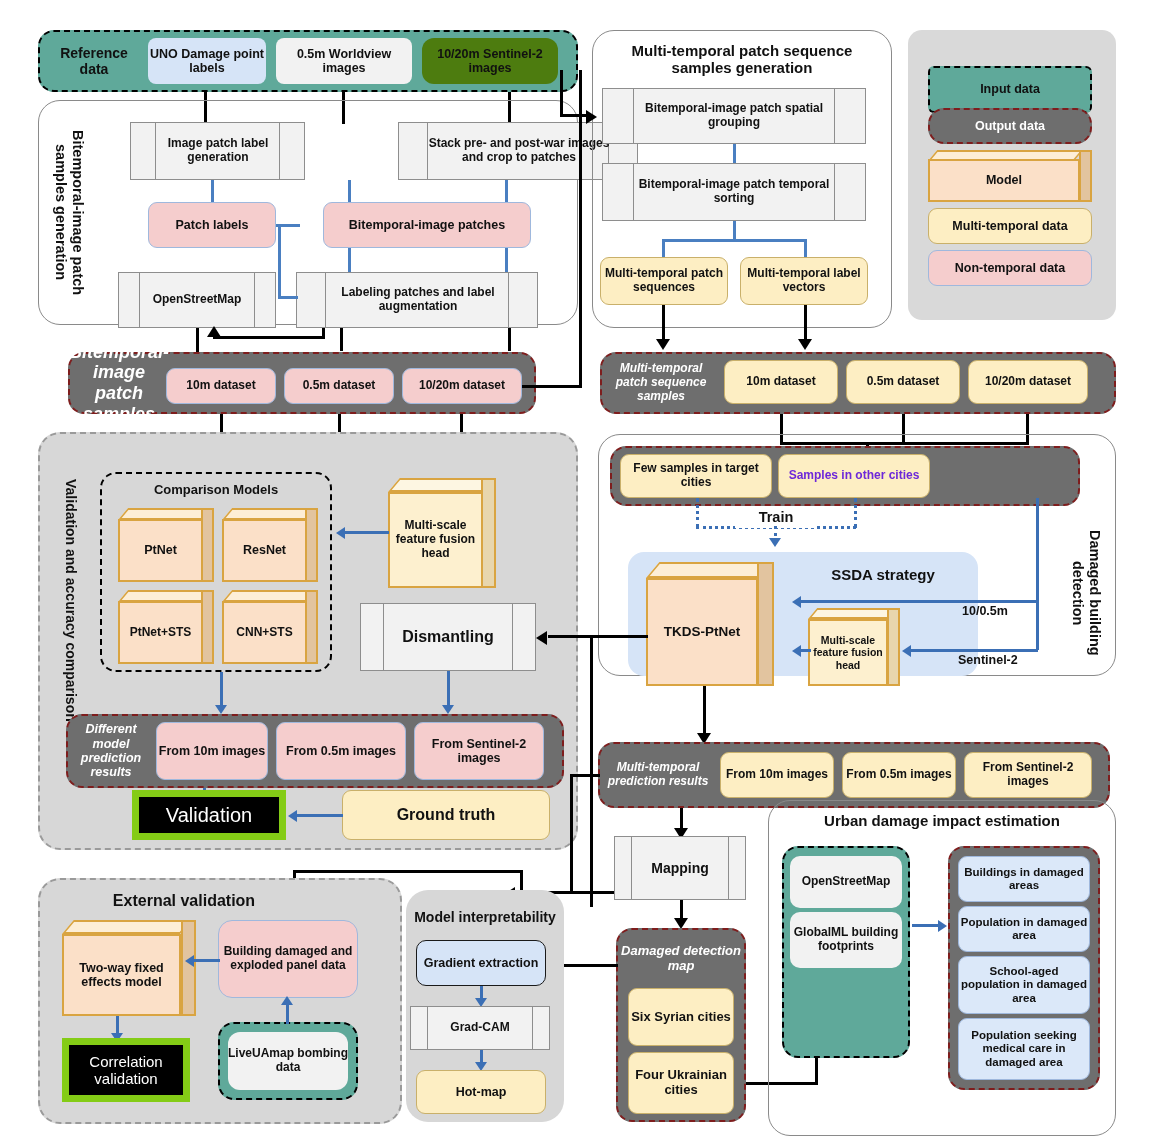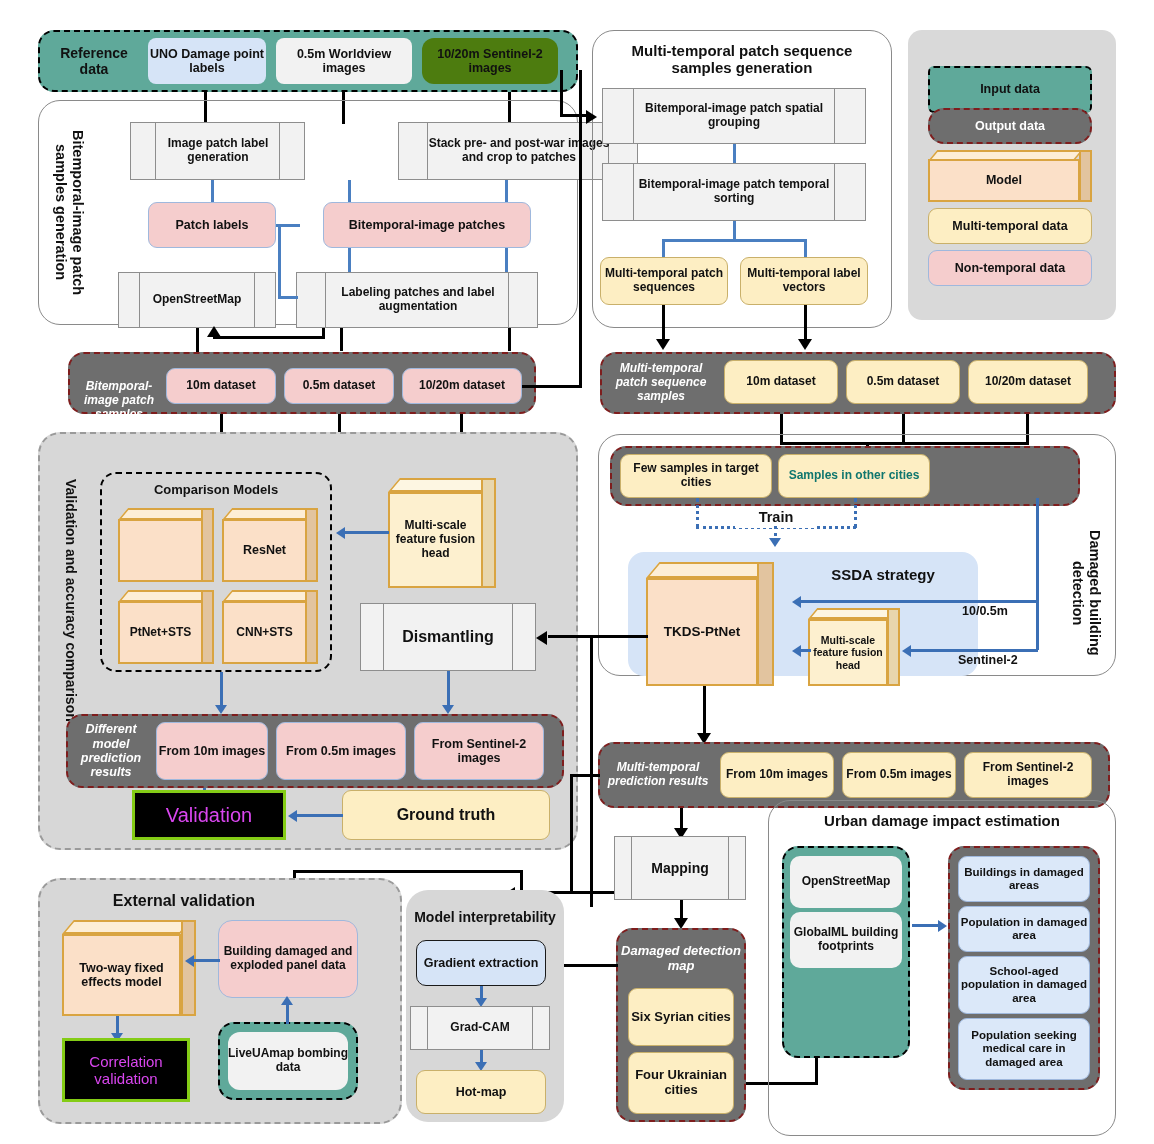--- a/index.html
+++ b/index.html
@@ -18,21 +18,21 @@
   .grp-legend{background:#d9d9d9;border-radius:14px;}
   .dash-black{border:2.5px dashed #000;border-radius:16px;}
 
   
   .n-input{background:#5fa99a;border:2.5px dashed #000;border-radius:16px;}
   .n-output{background:#6e6e6e;border:2.5px dashed #7e1d1d;border-radius:16px;}
   .n-multi{background:#fdeec3;border:1.3px solid #c9b06a;border-radius:9px;}
   .n-nontemp{background:#f5cdcd;border:1.3px solid #9fb8dd;border-radius:9px;}
   .n-blue{background:#d6e4f7;border:1.8px solid #1a1a1a;border-radius:10px;}
   .n-blue-soft{background:#dbe8f9;border:1.2px solid #9fb8dd;border-radius:9px;}
-  .n-black{background:#000;border:3px solid #84cc16;color:#d946ef;}
+  .n-black{background:#000;border:7px solid #84cc16;color:#ffffff;}
   .n-redline{background:#fdeec3;border:2.6px solid #ff0000;border-radius:9px;}
 
   
   .proc{background:#f2f2f2;border:1.2px solid #8e8e8e;position:absolute;box-sizing:border-box;}
   .proc .bar{position:absolute;top:0;bottom:0;width:1.2px;background:#8e8e8e;}
 
   
   .cube{position:absolute;}
   .cube .face{position:absolute;left:0;bottom:0;background:#fbe0c8;border:2px solid #d9a441;box-sizing:border-box;}
   .cube.pale .face{background:#fdf0cf;}
@@ -168,21 +168,21 @@
     <div class="top" style="left:0;top:0;width:146px;height:11px;transform:skewX(-40deg);transform-origin:bottom left;"></div>
     <div class="side" style="right:0;top:0;width:13px;height:52px;"></div>
     <div class="face" style="width:152px;height:43px;"></div>
     <div class="lbl b" style="width:152px;height:43px;font-size:12.5px;color:#111;">Model</div>
   </div>
 
   <div class="abs ctr b n-multi" style="left:928px;top:208px;width:164px;height:36px;font-size:12.5px;color:#111;">Multi-temporal data</div>
   <div class="abs ctr b n-nontemp" style="left:928px;top:250px;width:164px;height:36px;font-size:12.5px;color:#111;">Non-temporal data</div>
 
   <div class="abs n-output" style="left:68px;top:352px;width:468px;height:62px;"></div>
-  <div class="abs ctr b it white" style="left:76px;top:376px;width:86px;height:50px;font-size:12px;">Bitemporal-image patch samples</div>
+  <div class="abs ctr b it white" style="left:76px;top:358px;width:86px;height:50px;font-size:18px;">Bitemporal-image patch samples</div>
   <div class="abs ctr b n-nontemp" style="left:166px;top:368px;width:110px;height:36px;font-size:12px;color:#111;">10m dataset</div>
   <div class="abs ctr b n-nontemp" style="left:284px;top:368px;width:110px;height:36px;font-size:12px;color:#111;">0.5m dataset</div>
   <div class="abs ctr b n-nontemp" style="left:402px;top:368px;width:120px;height:36px;font-size:12px;color:#111;">10/20m dataset</div>
 
   <div class="ln" style="left:522px;top:385px;width:60px;height:3px;"></div>
   <div class="ln" style="left:579px;top:70px;width:3px;height:318px;"></div>
 
   <div class="abs n-output" style="left:600px;top:352px;width:516px;height:62px;"></div>
   <div class="abs ctr b it white" style="left:606px;top:356px;width:110px;height:54px;font-size:12px;">Multi-temporal patch sequence samples</div>
   <div class="abs ctr b n-multi" style="left:724px;top:360px;width:114px;height:44px;font-size:12px;color:#111;">10m dataset</div>
@@ -210,20 +210,21 @@
   <div class="abs grp-gray-dash" style="left:38px;top:432px;width:540px;height:418px;"></div>
   <div class="abs vert b ctr" style="left:56px;top:470px;width:30px;height:260px;font-size:14px;color:#111;">Validation and accuracy comparison</div>
 
   <div class="abs dash-black" style="left:100px;top:472px;width:232px;height:200px;"></div>
   <div class="abs ctr b" style="left:100px;top:478px;width:232px;height:24px;font-size:13px;color:#111;">Comparison Models</div>
 
   <div class="cube" style="left:118px;top:508px;width:96px;height:74px;">
     <div class="top" style="left:0;top:0;width:84px;height:12px;transform:skewX(-40deg);transform-origin:bottom left;"></div>
     <div class="side" style="right:0;top:0;width:13px;height:74px;"></div>
     <div class="face" style="width:85px;height:63px;"></div>
+    <div class="lbl b" style="width:85px;height:63px;font-size:12.5px;color:#111;">PtNet</div>
   </div>
   <div class="cube" style="left:222px;top:508px;width:96px;height:74px;">
     <div class="top" style="left:0;top:0;width:84px;height:12px;transform:skewX(-40deg);transform-origin:bottom left;"></div>
     <div class="side" style="right:0;top:0;width:13px;height:74px;"></div>
     <div class="face" style="width:85px;height:63px;"></div>
     <div class="lbl b" style="width:85px;height:63px;font-size:12.5px;color:#111;">ResNet</div>
   </div>
   <div class="cube" style="left:118px;top:590px;width:96px;height:74px;">
     <div class="top" style="left:0;top:0;width:84px;height:12px;transform:skewX(-40deg);transform-origin:bottom left;"></div>
     <div class="side" style="right:0;top:0;width:13px;height:74px;"></div>
@@ -269,21 +270,21 @@
   <div class="abs ctr n-black" style="left:132px;top:790px;width:154px;height:50px;font-size:20px;">Validation</div>
   <div class="abs ctr b n-multi" style="left:342px;top:790px;width:208px;height:50px;font-size:16px;color:#111;">Ground truth</div>
   <div class="bar-l" style="left:288px;top:810px;"></div>
   <div class="lnb" style="left:297px;top:814px;width:46px;height:2.5px;"></div>
 
   <div class="abs grp-round" style="left:598px;top:434px;width:518px;height:242px;"></div>
   <div class="abs vert b ctr" style="left:1068px;top:520px;width:36px;height:146px;font-size:14.5px;color:#111;">Damaged building detection</div>
 
   <div class="abs n-output" style="left:610px;top:446px;width:470px;height:60px;"></div>
   <div class="abs ctr b n-multi" style="left:620px;top:454px;width:152px;height:44px;font-size:12px;color:#111;">Few samples in target cities</div>
-  <div class="abs ctr b n-multi" style="left:778px;top:454px;width:152px;height:44px;font-size:12px;color:#0f766e;">Samples in other cities</div>
+  <div class="abs ctr b n-multi" style="left:778px;top:454px;width:152px;height:44px;font-size:12px;color:#6d28d9;">Samples in other cities</div>
 
   <div class="dot-v" style="left:696px;top:498px;height:30px;"></div>
   <div class="dot-v" style="left:854px;top:498px;height:30px;"></div>
   <div class="dot-h" style="left:696px;top:526px;width:160px;"></div>
   <div class="abs ctr b" style="left:735px;top:506px;width:82px;height:22px;font-size:14.5px;color:#111;background:#fff;">Train</div>
   <div class="dot-v" style="left:774px;top:526px;height:16px;"></div>
   <div class="bar-d" style="left:769px;top:538px;"></div>
 
   <div class="abs" style="left:628px;top:552px;width:350px;height:124px;background:#d6e4f7;border-radius:16px;"></div>
   <div class="abs ctr b" style="left:808px;top:562px;width:150px;height:26px;font-size:15px;color:#111;">SSDA strategy</div>

